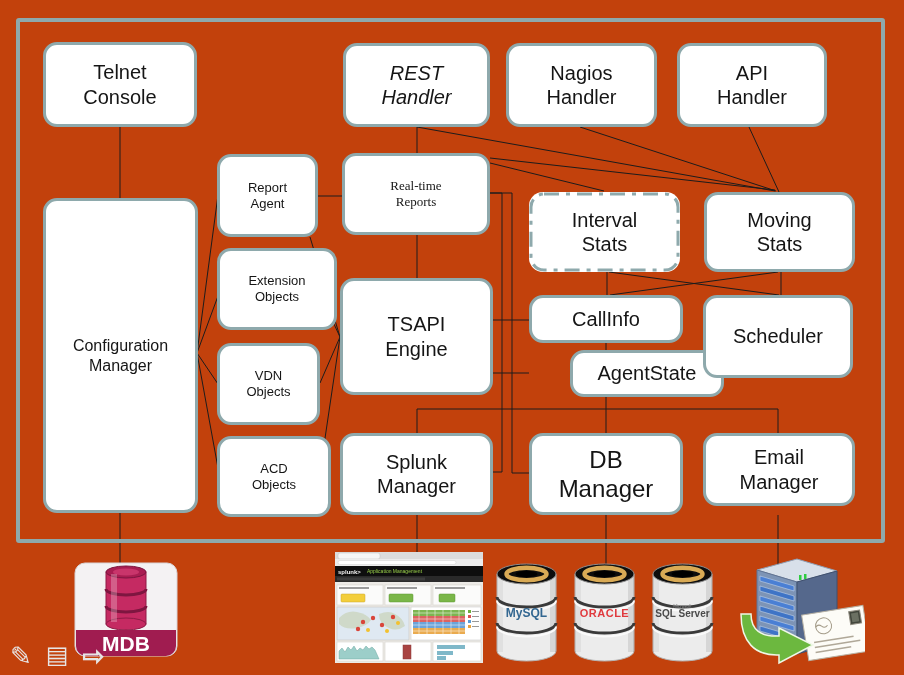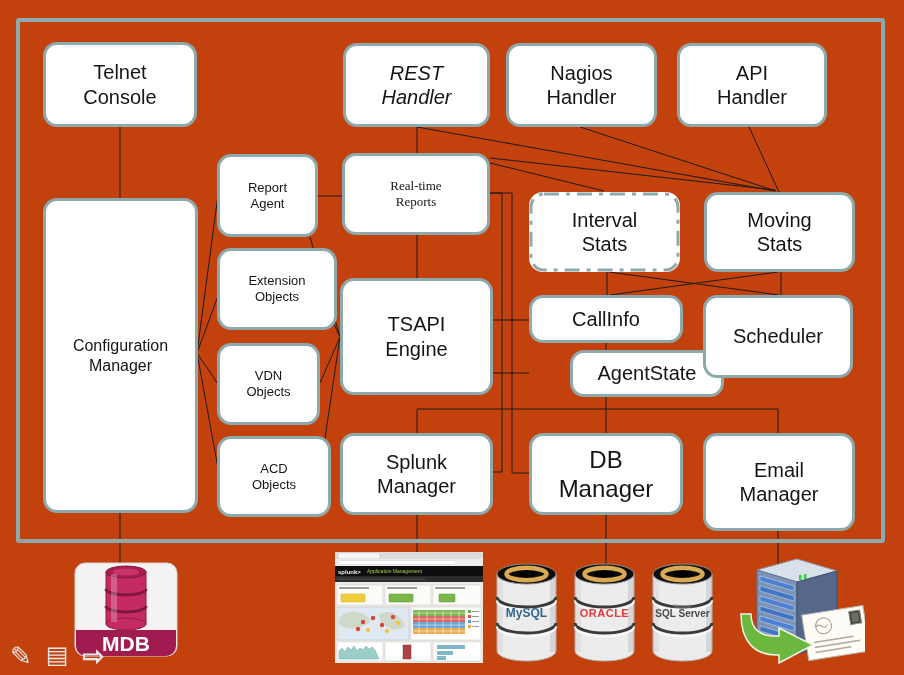--- a/index.html
+++ b/index.html
@@ -131,21 +131,21 @@
         <span>Scheduler</span>
       </div>
       <div class="node" style="left: 340px; top: 433px; width: 153px; height: 82px; font-size: 20px;">
         <span>Splunk
 Manager</span>
       </div>
       <div class="node" style="left: 529px; top: 433px; width: 154px; height: 82px; font-size: 24px;">
         <span>DB
 Manager</span>
       </div>
-      <div class="node" style="left: 703px; top: 433px; width: 152px; height: 98px; font-size: 20px;">
+      <div class="node" style="left: 703px; top: 433px; width: 152px; height: 73px; font-size: 20px;">
         <span>Email
 Manager</span>
       </div>
     </div>
 
   <div class="icon" style="left:74px;top:562px;">
     <svg width="104" height="96" viewBox="0 0 104 96">
       <rect x="1" y="1" width="102" height="93" rx="10" fill="#f4f2f3" stroke="#d9d4d6"></rect>
       <rect x="32" y="10" width="40" height="52" fill="#c52a62" stroke="#8e1b46" stroke-width="1"></rect>
       <ellipse cx="52" cy="62" rx="20" ry="6" fill="#c52a62" stroke="#8e1b46"></ellipse>

